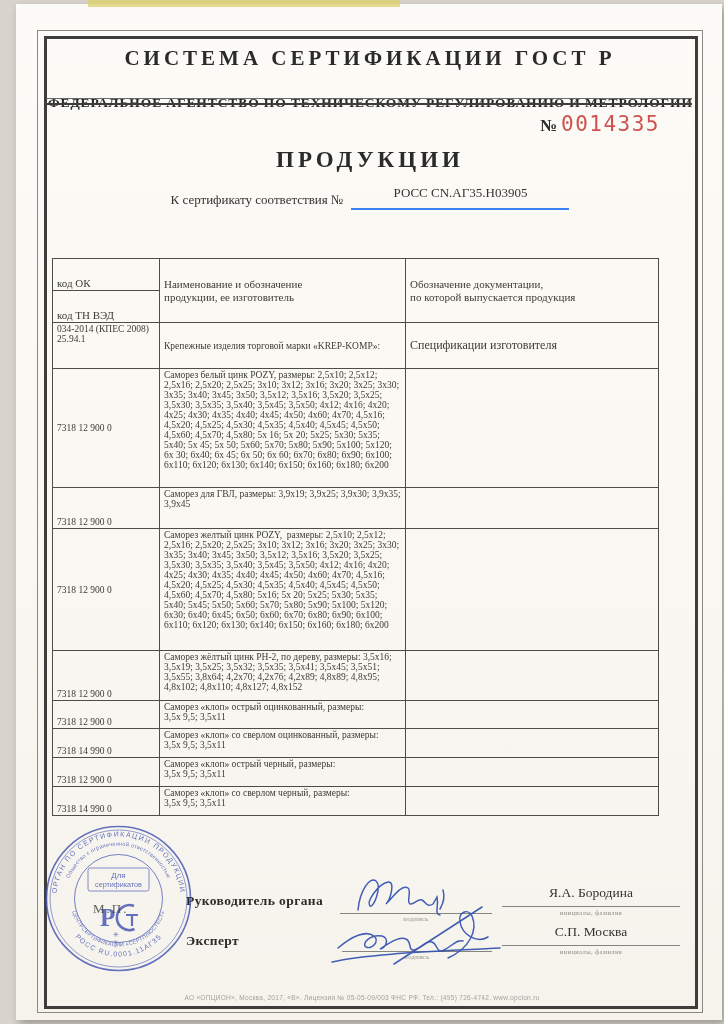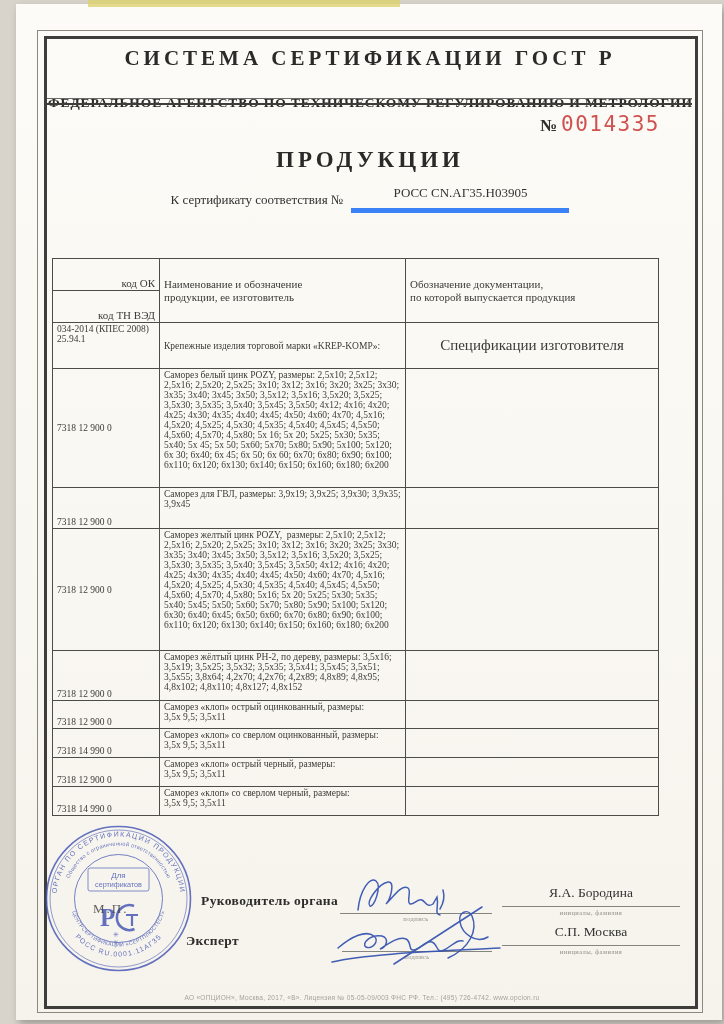--- a/index.html
+++ b/index.html
@@ -24,43 +24,43 @@
   .sys-title{font-size:21px;font-weight:bold;letter-spacing:4px;white-space:nowrap;}
   .agency{font-size:13.5px;font-weight:bold;letter-spacing:.9px;margin-top:24px;white-space:nowrap;}
   .head-sep{position:absolute;left:47px;top:98px;width:645px;height:4px;
     border-top:1px solid #6a6a66;border-bottom:2px solid #3d3d3b;}
   .blank-no{position:absolute;right:64px;top:112px;white-space:nowrap;}
   .blank-no .no-sign{font-size:17px;font-weight:bold;color:#2f2f2d;}
   .blank-no .no-digits{font-family:"DejaVu Sans Mono",monospace;font-size:21px;letter-spacing:1.5px;color:#cf5250;}
   .appendix{position:absolute;left:46px;top:147px;width:648px;text-align:center;
     font-size:23px;font-weight:bold;letter-spacing:4px;color:#2a2a28;}
   .cert-line{position:absolute;left:46px;top:192px;width:648px;text-align:center;font-size:13px;color:#333;white-space:nowrap;}
-  .cert-underline{display:inline-block;border-bottom:5px solid #3b82f6;min-width:218px;margin-left:8px;}
+  .cert-underline{display:inline-block;border-bottom:2px solid #3b82f6;min-width:218px;margin-left:8px;}
   .cert-underline .val{position:relative;top:-7px;font-size:13px;color:#333;}
   .subtitle{position:absolute;left:46px;top:218px;width:648px;text-align:center;
     font-size:13px;font-weight:bold;color:#2e2e2c;white-space:pre-wrap;line-height:16px;}
   
   table.products{position:absolute;left:52px;top:258px;border-collapse:collapse;table-layout:fixed;width:606px;}
   table.products td{border:1px solid #4c4c48;color:#3b3b38;padding:1px 4px;overflow:hidden;}
   td.hdr{font-size:11px;line-height:12.5px;color:#33332f;}
-  td.hdr-code{vertical-align:bottom;padding-bottom:5px;padding-left:6px;text-align:right;}
+  td.hdr-code{vertical-align:bottom;padding-bottom:5px;padding-left:6px;}
   td.hdr-c{text-align:left;vertical-align:middle;white-space:pre-line;}
   tr.h1{height:32px;}tr.h2{height:32px;}
   td.code-cell{font-size:9.5px;padding-left:6px;}
   td.name-cell{font-size:9.5px;line-height:10px;vertical-align:top;white-space:pre-wrap;}
-  td.doc-cell{font-size:15px;vertical-align:top;padding-top:3px;text-align:center;}
+  td.doc-cell{font-size:12px;vertical-align:top;padding-top:3px;}
   tr.r1{height:46px;}tr.r2{height:119px;}tr.r3{height:41px;}tr.r4{height:122px;}
   tr.r5{height:50px;}tr.r6{height:28px;}tr.r7{height:29px;}tr.r8{height:29px;}tr.r9{height:29px;}
   .va-t{vertical-align:top;padding-top:2px;}
   .va-m{vertical-align:middle;}
   .va-b{vertical-align:bottom;padding-bottom:3px;}
   tr.r1 td.name-cell,tr.r1 td.doc-cell{vertical-align:middle;}
   
   .role{position:absolute;font-size:13.5px;font-weight:bold;color:#2c2c2a;letter-spacing:.4px;white-space:nowrap;}
-  .role-director{left:169px;top:893px;padding-left:32px;}
+  .role-director{left:186px;top:893px;}
   .role-expert{left:186px;top:933px;}
   .sig-line{position:absolute;border-top:1px solid #85857f;height:0;}
   .line-sig1{left:340px;top:913px;width:152px;}
   .line-sig2{left:342px;top:951px;width:150px;}
   .line-name1{left:502px;top:906px;width:178px;}
   .line-name2{left:502px;top:945px;width:178px;}
   .tiny-cap{position:absolute;font-size:6.5px;color:#8f8f89;text-align:center;letter-spacing:.4px;}
   .cap-sig1{left:340px;top:915px;width:152px;}
   .cap-sig2{left:342px;top:953px;width:150px;}
   .cap-name1{left:502px;top:909px;width:178px;}

